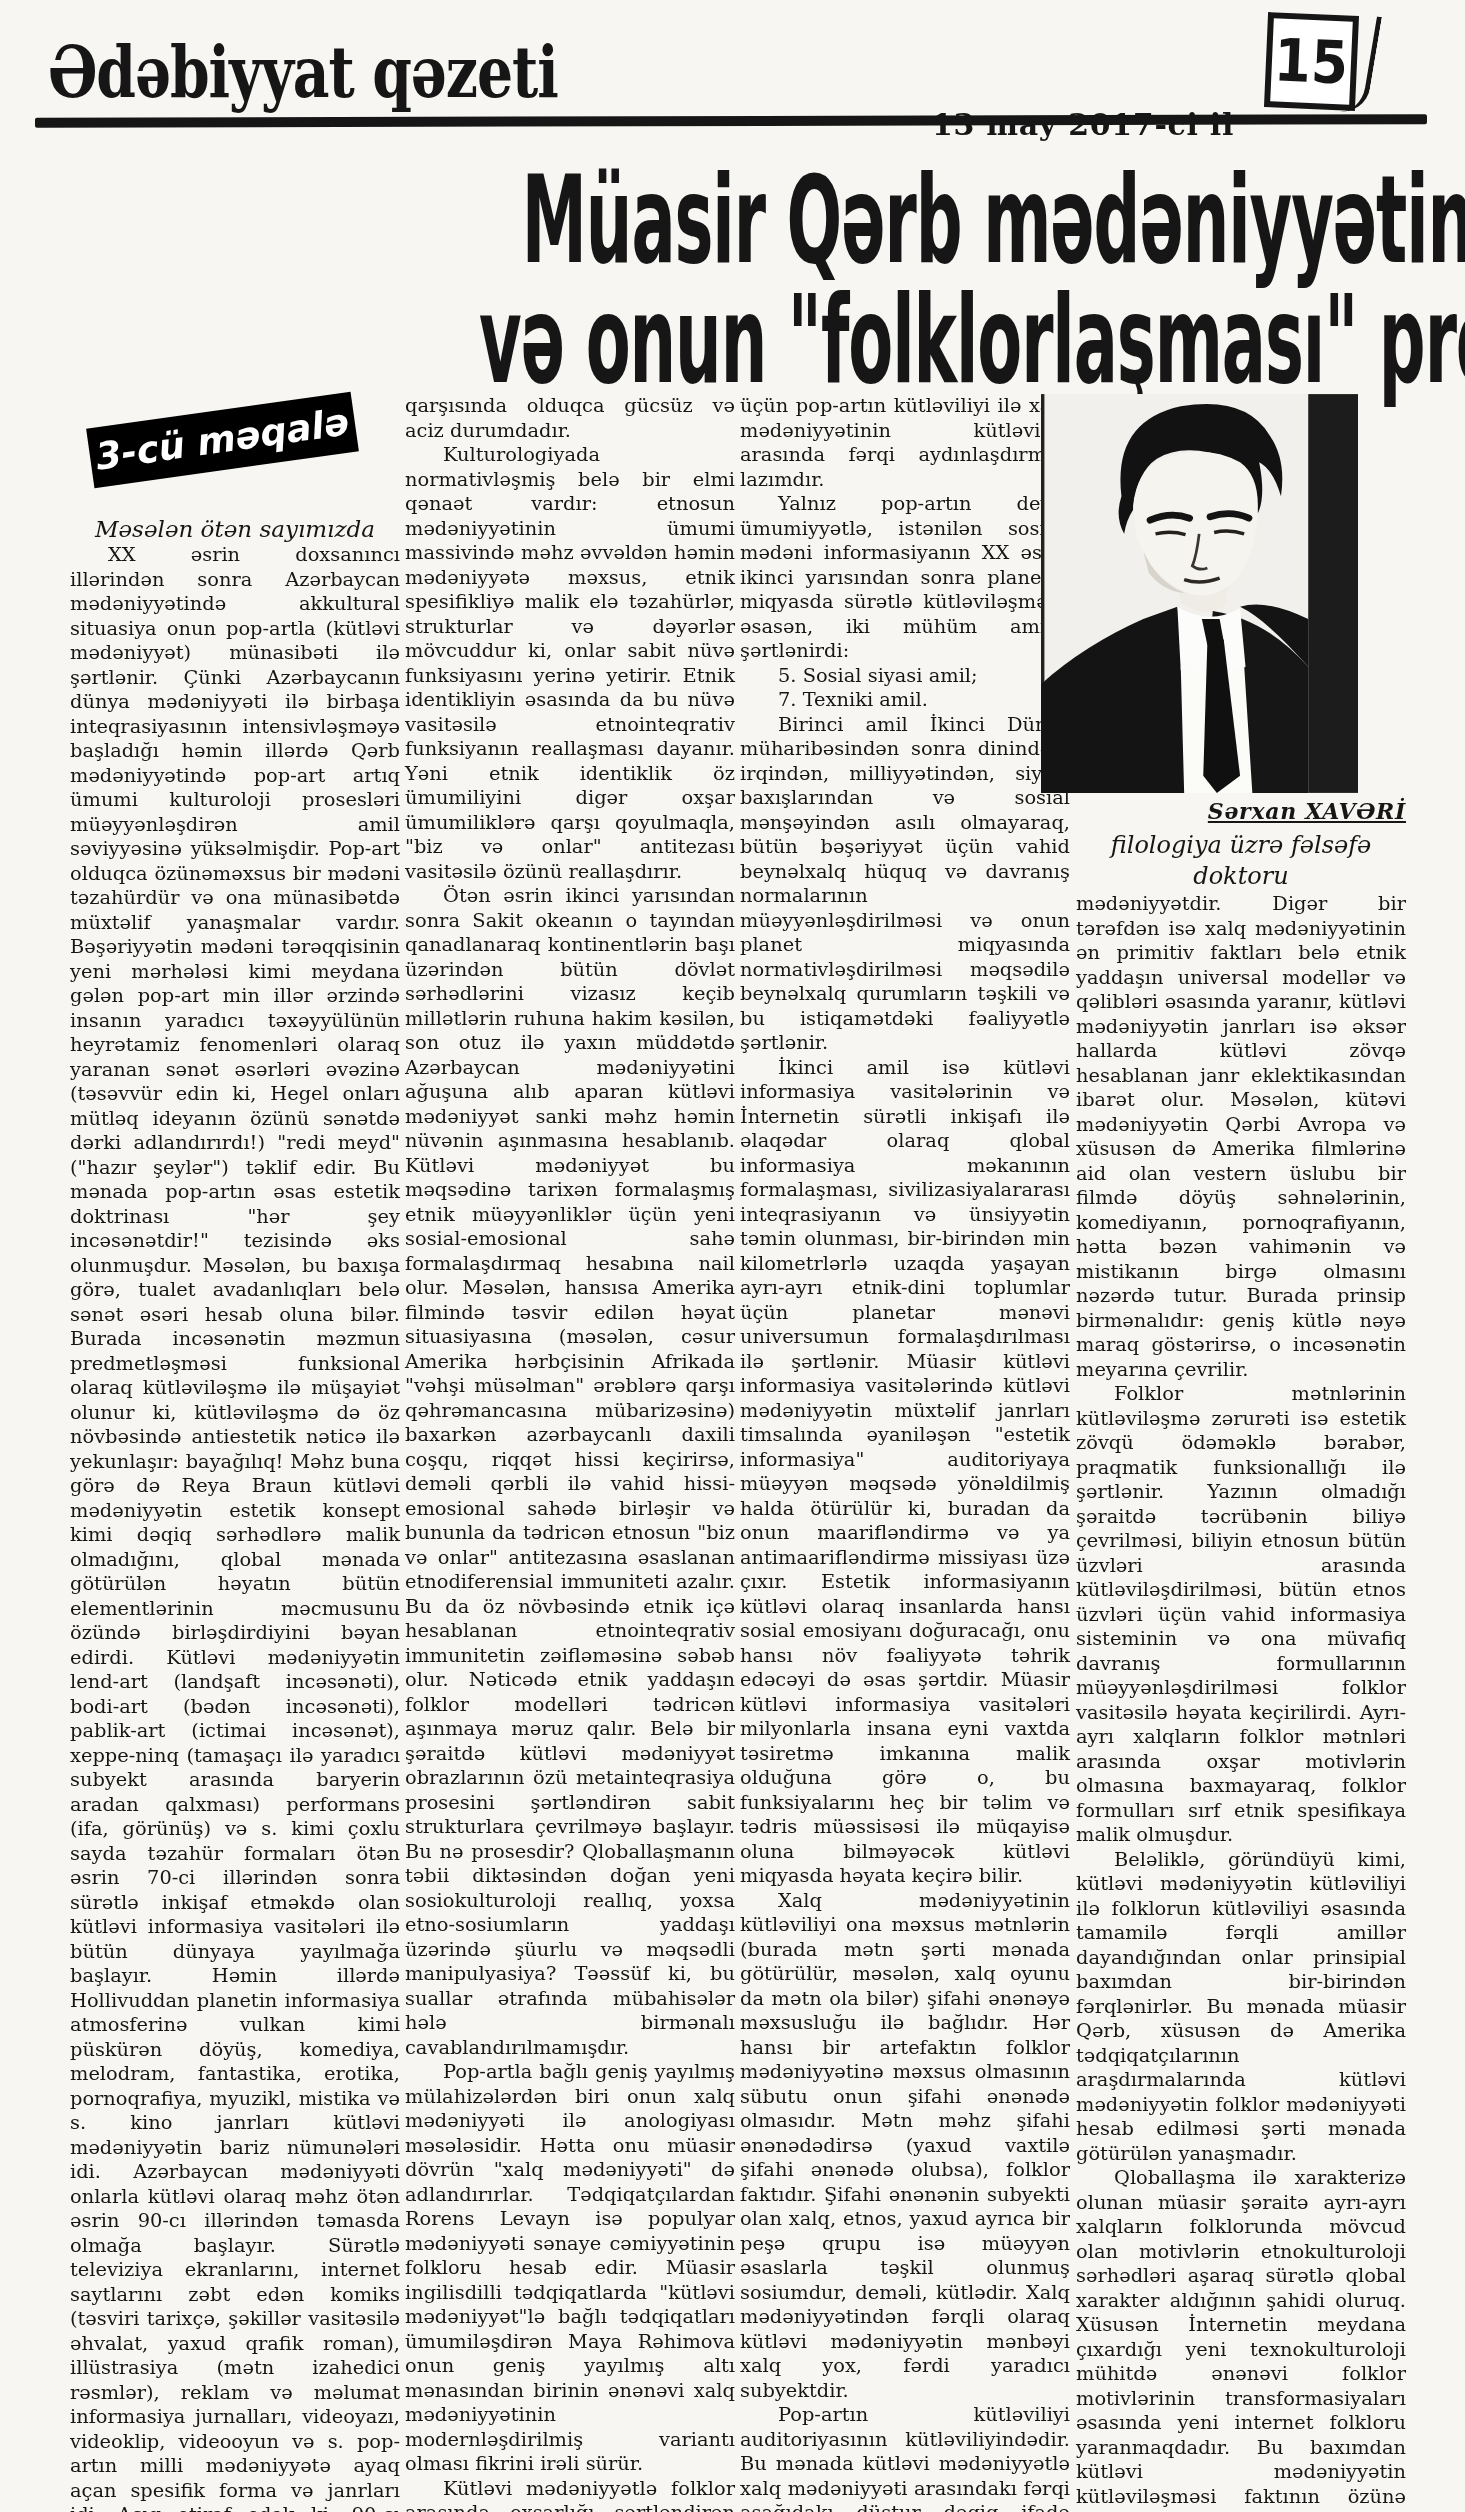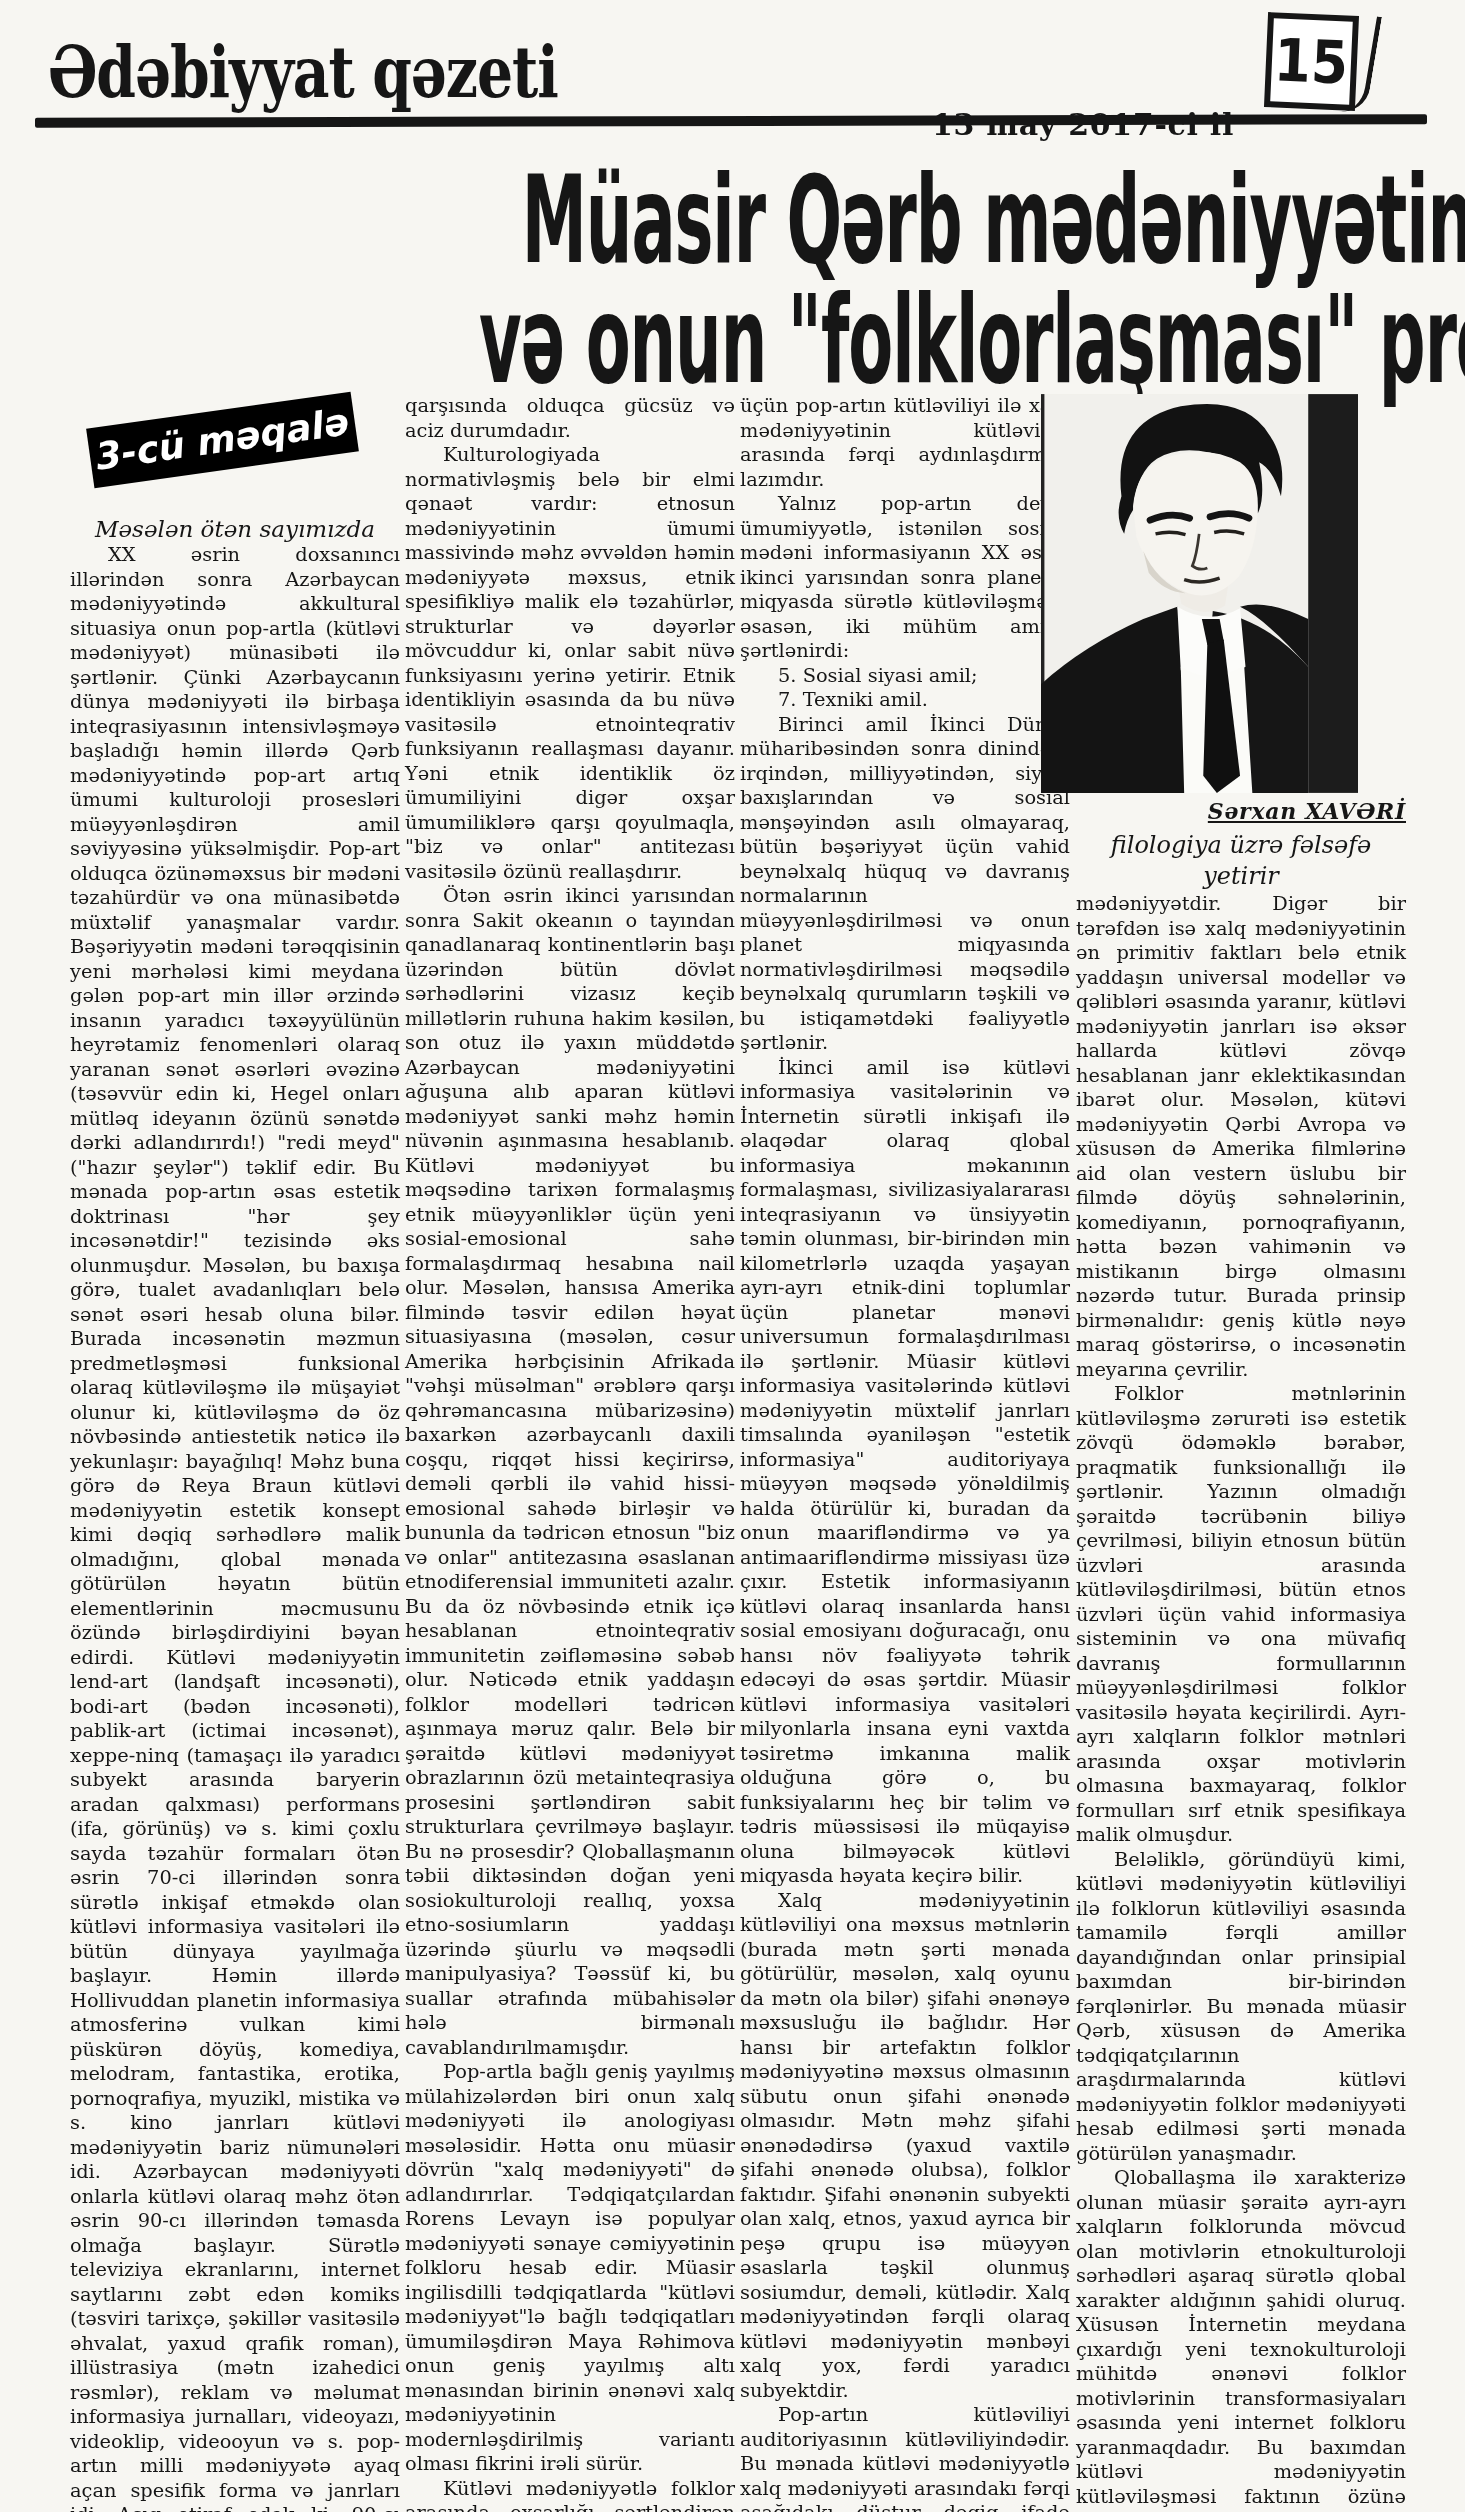--- a/index.html
+++ b/index.html
@@ -163,21 +163,21 @@
       <path d="M168 205 Q190 200 212 206" stroke="#23201d" stroke-width="5" fill="none"></path>
       <path d="M254 203 Q276 198 298 205" stroke="#23201d" stroke-width="5" fill="none"></path>
 
       <path d="M232 205 Q228 238 222 252 Q232 260 244 255" stroke="#3a352f" stroke-width="4" fill="none"></path>
       <path d="M210 272 Q234 280 262 270" stroke="#2c2823" stroke-width="5" fill="none"></path>
 
       <path d="M150 230 Q170 275 212 292 Q180 290 158 262 Z" fill="#d8d4cb"></path>
     </svg>
   </div>
   <p class="caption-name noindent">Sərxan XAVƏRİ</p>
-  <p class="caption-title noindent">filologiya üzrə fəlsəfə yetirir</p>
+  <p class="caption-title noindent">filologiya üzrə fəlsəfə doktoru</p>
   <div>
       <p class="noindent">mədəniyyətdir. Digər bir tərəfdən isə xalq mədəniyyətinin ən primitiv faktları belə etnik yaddaşın universal modellər və qəlibləri əsasında yaranır, kütləvi mədəniyyətin janrları isə əksər hallarda kütləvi zövqə hesablanan janr eklektikasından ibarət olur. Məsələn, kütəvi mədəniyyətin Qərbi Avropa və xüsusən də Amerika filmlərinə aid olan vestern üslubu bir filmdə döyüş səhnələrinin, komediyanın, pornoqrafiyanın, hətta bəzən vahimənin və mistikanın birgə olmasını nəzərdə tutur. Burada prinsip birmənalıdır: geniş kütlə nəyə maraq göstərirsə, o incəsənətin meyarına çevrilir.</p>
       <p>Folklor mətnlərinin kütləviləşmə zərurəti isə estetik zövqü ödəməklə bərabər, praqmatik funksionallığı ilə şərtlənir. Yazının olmadığı şəraitdə təcrübənin biliyə çevrilməsi, biliyin etnosun bütün üzvləri arasında kütləviləşdirilməsi, bütün etnos üzvləri üçün vahid informasiya sisteminin və ona müvafiq davranış formullarının müəyyənləşdirilməsi folklor vasitəsilə həyata keçirilirdi. Ayrı-ayrı xalqların folklor mətnləri arasında oxşar motivlərin olmasına baxmayaraq, folklor formulları sırf etnik spesifikaya malik olmuşdur.</p>
       <p>Beləliklə, göründüyü kimi, kütləvi mədəniyyətin kütləviliyi ilə folklorun kütləviliyi əsasında tamamilə fərqli amillər dayandığından onlar prinsipial baxımdan bir-birindən fərqlənirlər. Bu mənada müasir Qərb, xüsusən də Amerika tədqiqatçılarının araşdırmalarında kütləvi mədəniyyətin folklor mədəniyyəti hesab edilməsi şərti mənada götürülən yanaşmadır.</p>
       <p>Qloballaşma ilə xarakterizə olunan müasir şəraitə ayrı-ayrı xalqların folklorunda mövcud olan motivlərin etnokulturoloji sərhədləri aşaraq sürətlə qlobal xarakter aldığının şahidi oluruq. Xüsusən İnternetin meydana çıxardığı yeni texnokulturoloji mühitdə ənənəvi folklor motivlərinin transformasiyaları əsasında yeni internet folkloru yaranmaqdadır. Bu baxımdan kütləvi mədəniyyətin kütləviləşməsi faktının özünə müasir şəraitdə qlobal miqyasda "folklorlaşma" prosesinin ilkin mərhələsi kimi baxmaq mümkündürmü?</p>
     </div>
 </div>
 
 
 </body></html>

